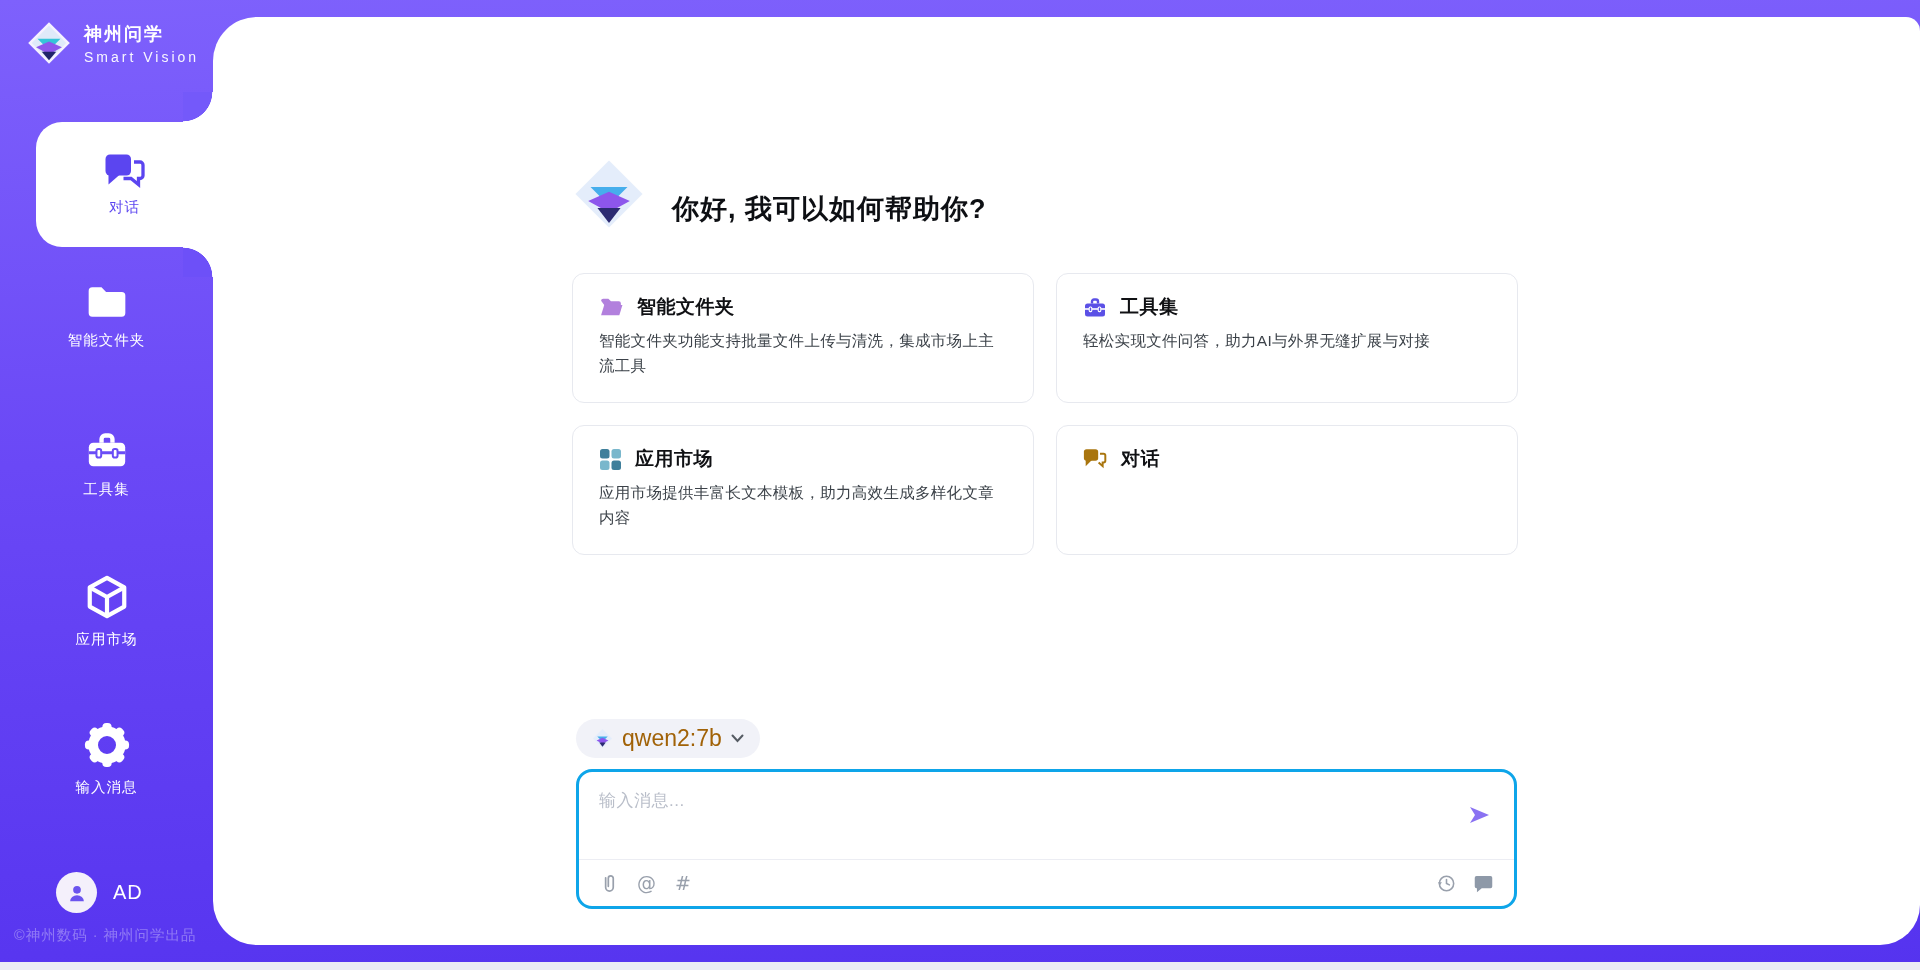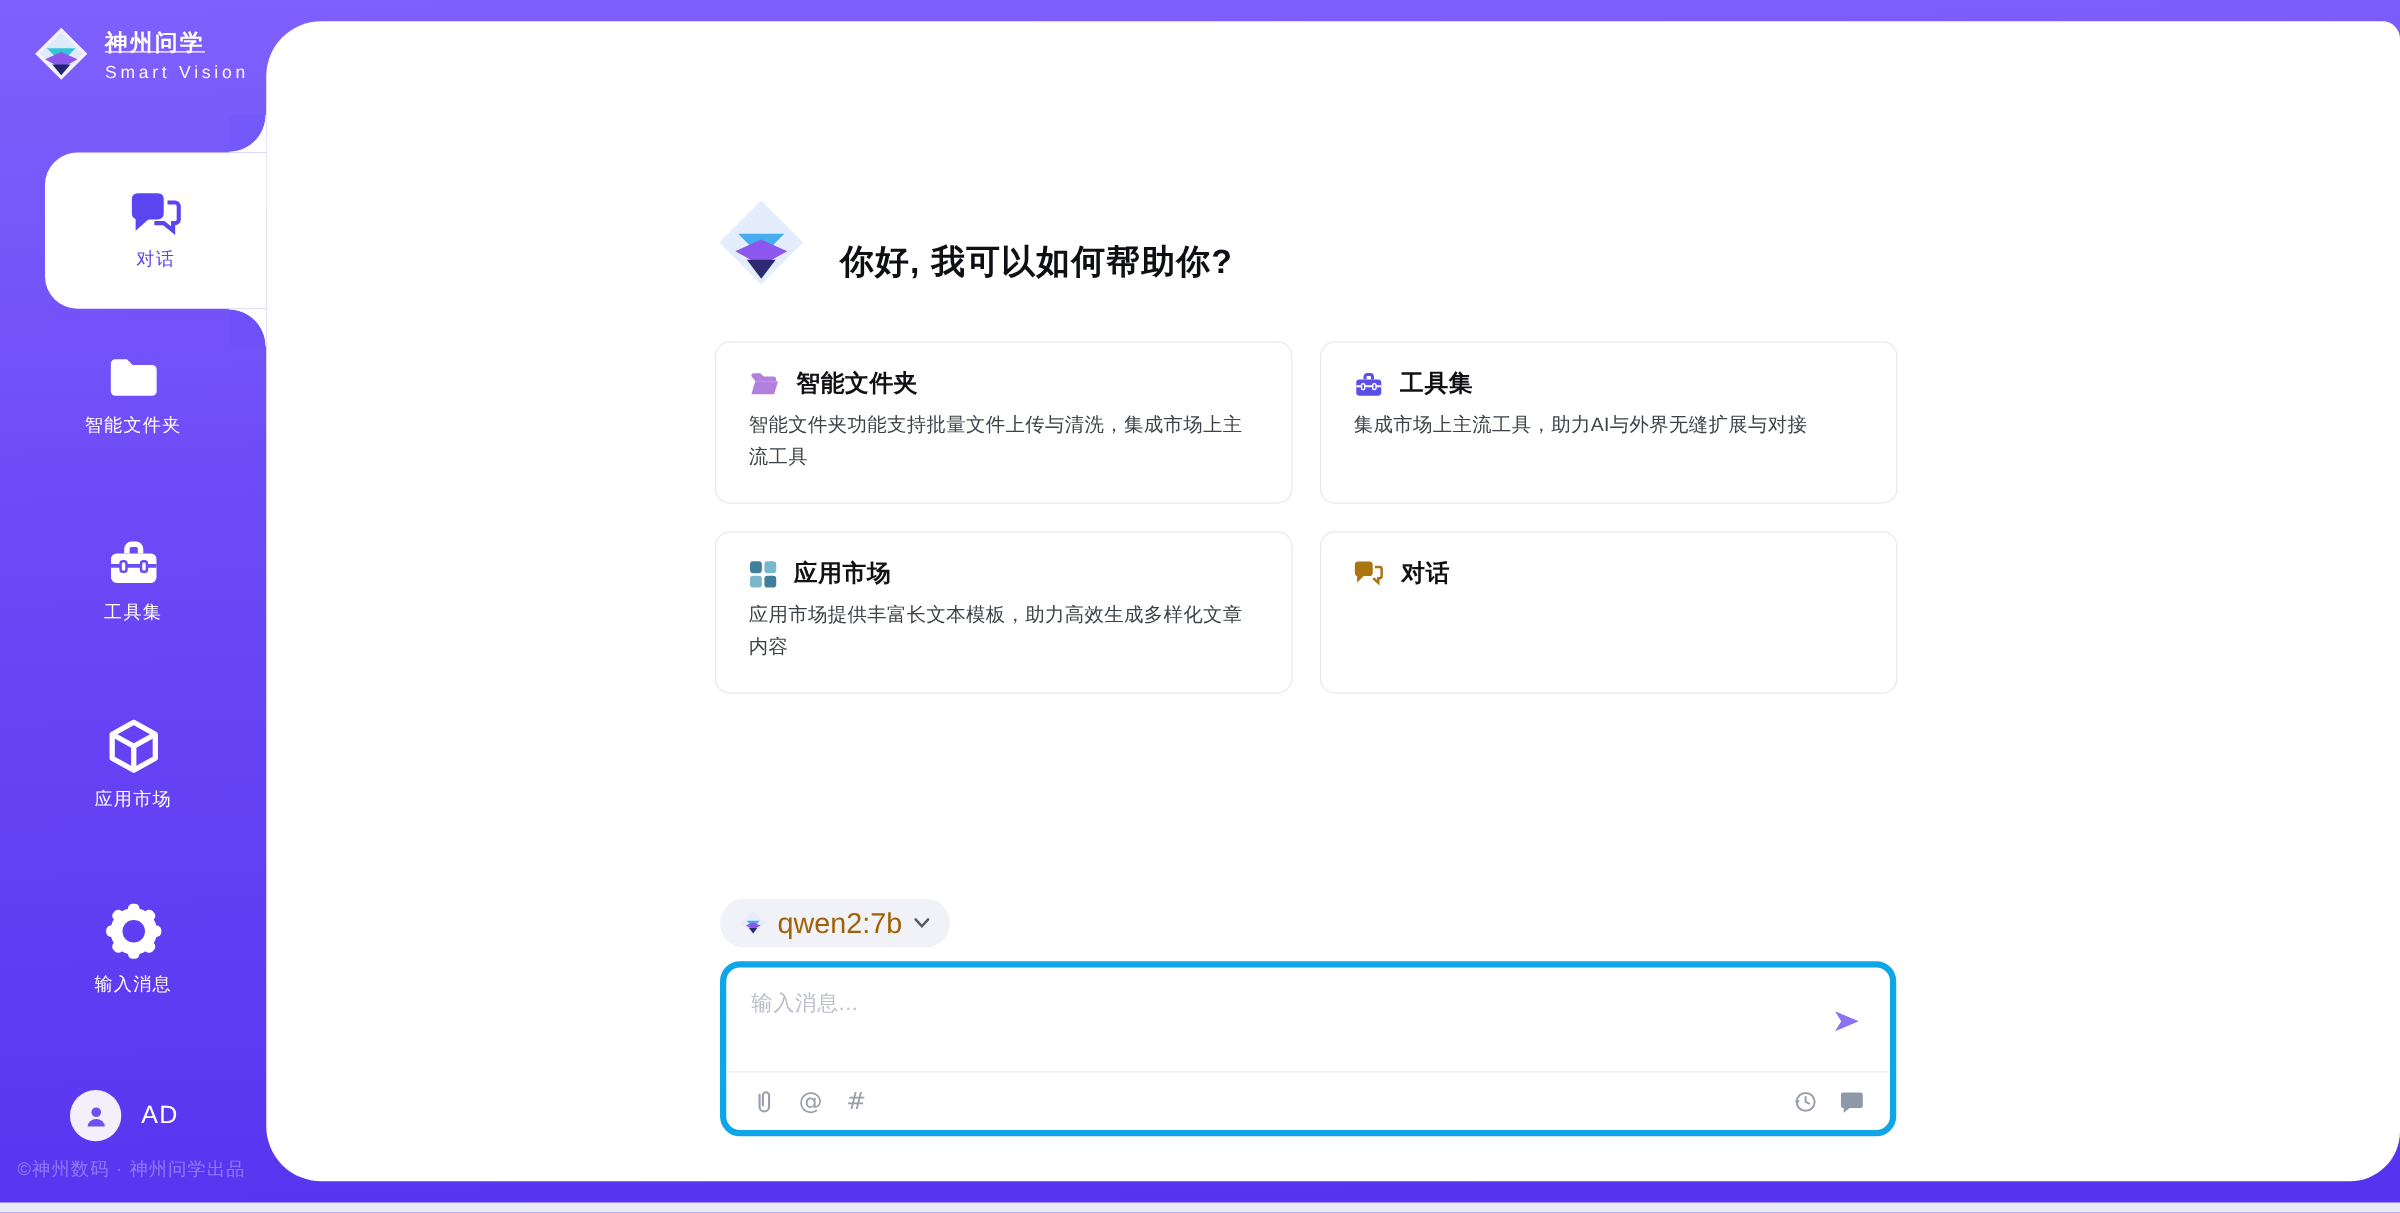--- a/index.html
+++ b/index.html
@@ -15,21 +15,21 @@
   
   .main-panel {
     position:absolute; left:213px; top:17px; right:0; bottom:25px;
     background:#ffffff;
     border-radius: 44px 14px 40px 44px;
   }
 
   
   .sidebar { position:absolute; left:0; top:0; width:213px; height:100%; }
   .brand { position:absolute; left:26px; top:20px; display:flex; align-items:center; gap:12px; }
-  .brand-text .cn { color:#fff; font-size:18px; font-weight:700; letter-spacing:2px;text-decoration:underline; }
+  .brand-text .cn { color:#fff; font-size:18px; font-weight:700; letter-spacing:2px; }
   .brand-text .en { color:#fff; font-size:14px; letter-spacing:3px; margin-top:3px; opacity:.95; }
 
   .tab-active {
     position:absolute; left:36px; top:122px; width:177px; height:125px;
     background:#fff; border-radius:26px 0 0 26px;
     display:flex; flex-direction:column; align-items:center; justify-content:center; gap:9px;
     color:#5b45f0; cursor:pointer;
   }
   .tab-active .nav-label { color:#5b45f0; }
   .fillet { position:absolute; width:30px; height:30px; }
@@ -64,21 +64,21 @@
   .card-title { font-size:19px; font-weight:700; color:#101114; letter-spacing:.5px; }
   .card-desc { margin-top:9px; font-size:15.5px; color:#3c4249; line-height:1.6; letter-spacing:.3px; }
 
   
   .model-pill { position:absolute; left:363px; top:702px; height:39px; padding:0 16px;
     background:#f1f2f8; border-radius:20px; display:flex; align-items:center; gap:9px; cursor:pointer; }
   .model-name { font-size:23px; color:#a16207; }
 
   
   .composer { position:absolute; left:363px; top:752px; width:941px; height:140px;
-    background:#fff; border:5px solid #0ea5e9; border-radius:16px; }
+    background:#fff; border:3px solid #0ea5e9; border-radius:16px; }
   .composer textarea {
     position:absolute; left:0; top:0; width:calc(100% - 70px); height:88px;
     border:none; outline:none; resize:none; background:transparent;
     font-family:"Liberation Sans","DejaVu Sans",sans-serif;
     font-size:17px; color:#333; padding:17px 20px; letter-spacing:.5px; }
   .composer textarea::placeholder { color:#b9bec9; }
   .send-btn { position:absolute; right:22px; top:30px; width:26px; height:26px;
     display:flex; align-items:center; justify-content:center; cursor:pointer; background:none; border:none; }
   .composer-toolbar { position:absolute; left:0; right:0; bottom:0; height:47px;
     border-top:1px solid #ecedf3; display:flex; align-items:center; padding:0 20px; gap:19px; color:#99a0ac; }
@@ -203,21 +203,21 @@
       <div class="card-head">
         <svg width="24" height="23" viewBox="0 0 24 22">
           <path d="M9 7 V5 a2 2 0 0 1 2 -2 h2 a2 2 0 0 1 2 2 v2" fill="none" stroke="#5b50e6" stroke-width="2.4"></path>
           <rect x="2" y="7" width="20" height="13" rx="2.5" fill="#5b50e6"></rect>
           <line x1="2" y1="12.5" x2="22" y2="12.5" stroke="#ffffff" stroke-width="1.6"></line>
           <rect x="6.2" y="10.5" width="2.6" height="4.6" rx="1" fill="#5b50e6" stroke="#ffffff" stroke-width="1.1"></rect>
           <rect x="15.2" y="10.5" width="2.6" height="4.6" rx="1" fill="#5b50e6" stroke="#ffffff" stroke-width="1.1"></rect>
         </svg>
         <span class="card-title">工具集</span>
       </div>
-      <div class="card-desc">集成市场上主流工具，助力AI与外界无缝扩展与对接</div>
+      <div class="card-desc">轻松实现文件问答，助力AI与外界无缝扩展与对接</div>
     </div>
 
     <div class="card">
       <div class="card-head">
         <svg width="23" height="23" viewBox="0 0 23 23">
           <rect x="1" y="1" width="9.5" height="9.5" rx="2.5" fill="#3f7f9b"></rect>
           <rect x="12.5" y="1" width="9.5" height="9.5" rx="2.5" fill="#79b7cc"></rect>
           <rect x="1" y="12.5" width="9.5" height="9.5" rx="2.5" fill="#79b7cc"></rect>
           <rect x="12.5" y="12.5" width="9.5" height="9.5" rx="2.5" fill="#3f7f9b"></rect>
         </svg>

